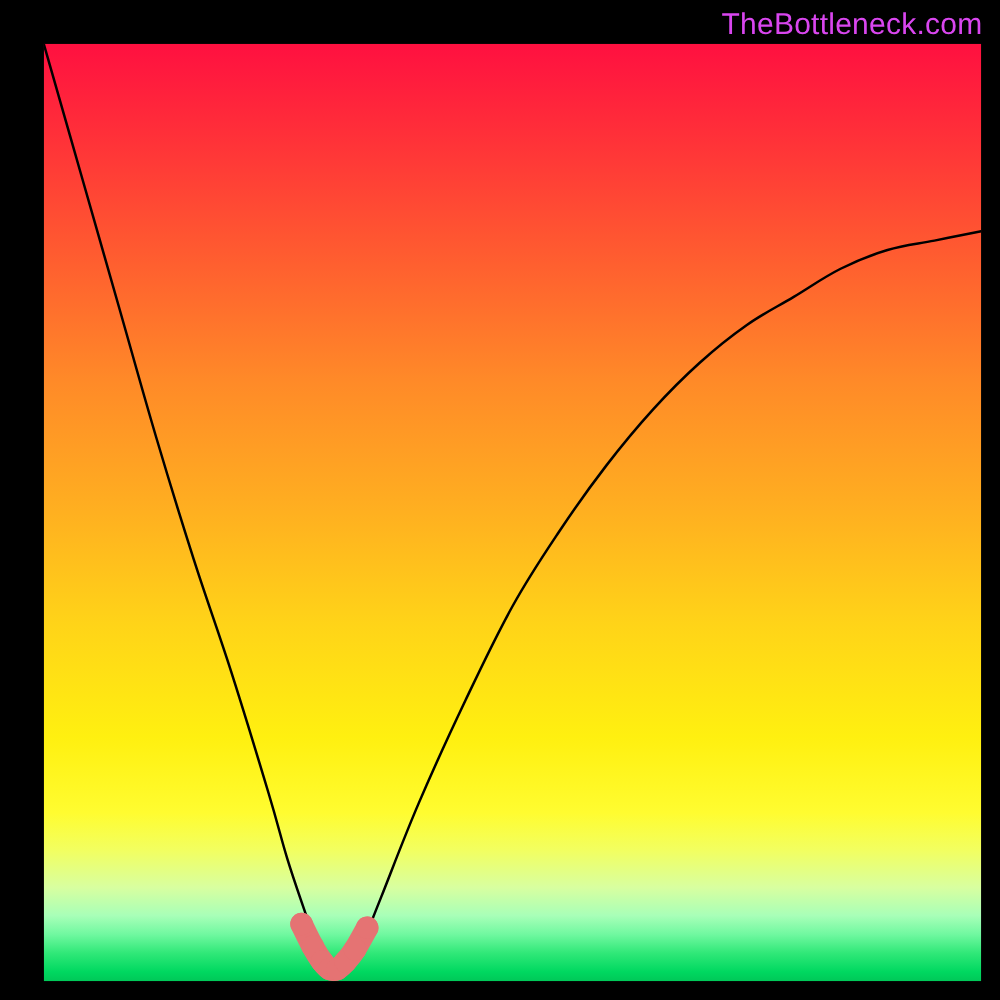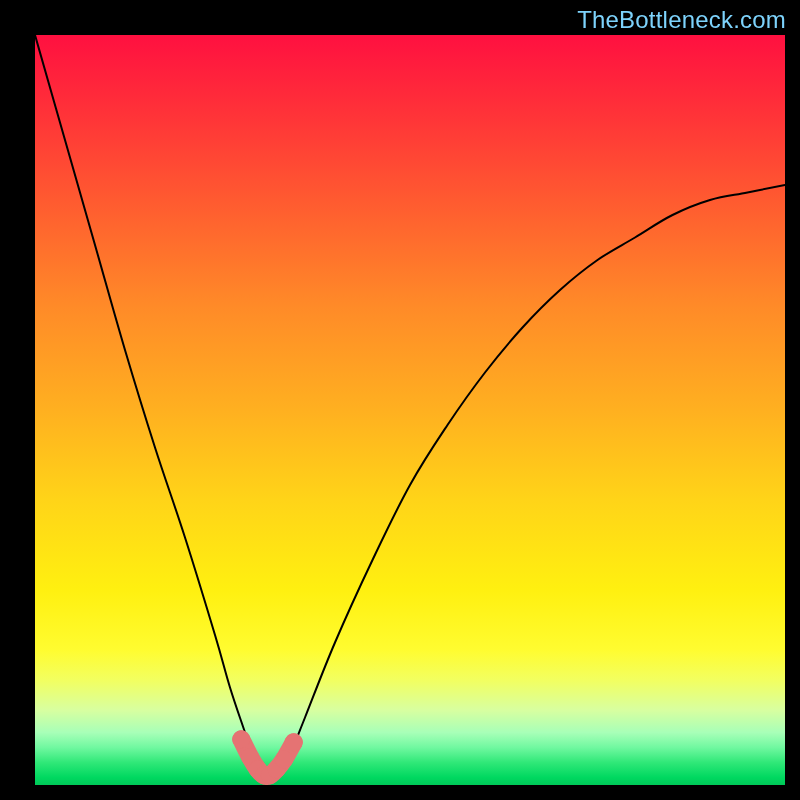--- a/index.html
+++ b/index.html
@@ -55,21 +55,21 @@
     position: absolute;
     left: 0;
     top: 0;
     width: 100%;
     height: 100%;
   }
   .watermark {
     position: absolute;
     top: 6px;
     right: 14px;
-    color: #7dd3fc;
+    color: #d946ef;
     font-size: 24px;
     font-weight: 500;
     letter-spacing: 0.2px;
     user-select: none;
   }
 </style>
 </head>
 <body>
 
 <div class="frame">

